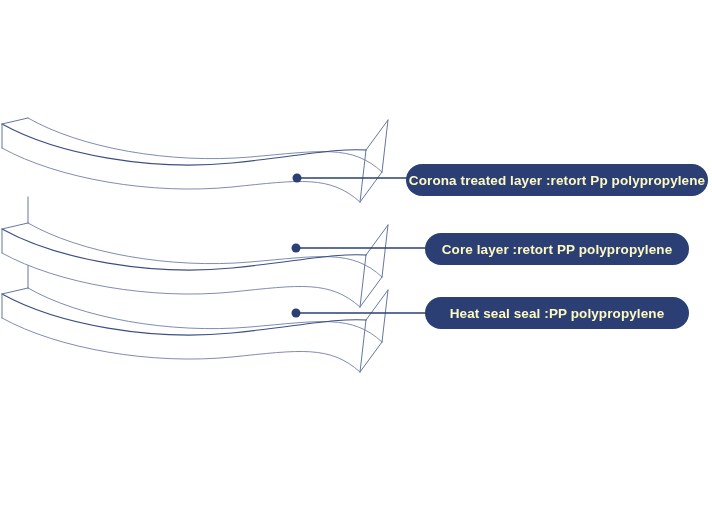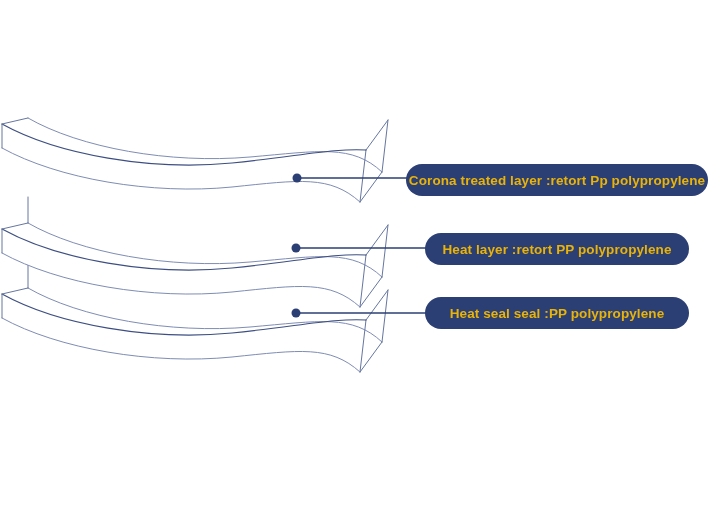--- a/index.html
+++ b/index.html
@@ -68,21 +68,21 @@
     top: 0;
     width: 712px;
     height: 505px;
     pointer-events: none;
   }
   .pill {
     position: absolute;
     height: 32px;
     border-radius: 16px;
     background: #2b3f74;
-    color: #eab308;
+    color: #fef9c3;
     display: flex;
     align-items: center;
     justify-content: center;
     font-size: 13.5px;
     font-weight: bold;
     letter-spacing: 0.1px;
     white-space: nowrap;
     pointer-events: auto;
     box-sizing: border-box;
     padding: 0 16px;
@@ -162,17 +162,17 @@
       <circle class="leader-dot" cx="296" cy="248" r="4.5"></circle>
     </g>
     <g>
       <line class="leader-line" x1="296" y1="313" x2="432" y2="313"></line>
       <circle class="leader-dot" cx="296" cy="313" r="4.5"></circle>
     </g>
   </svg>
 
   <div class="labels">
     <div class="pill" id="pill-0">Corona treated layer :retort Pp polypropylene</div>
-    <div class="pill" id="pill-1">Heat layer :retort PP polypropylene</div>
+    <div class="pill" id="pill-1">Core layer :retort PP polypropylene</div>
     <div class="pill" id="pill-2">Heat seal seal :PP polypropylene</div>
   </div>
 
 </div>
 
 </body></html>

